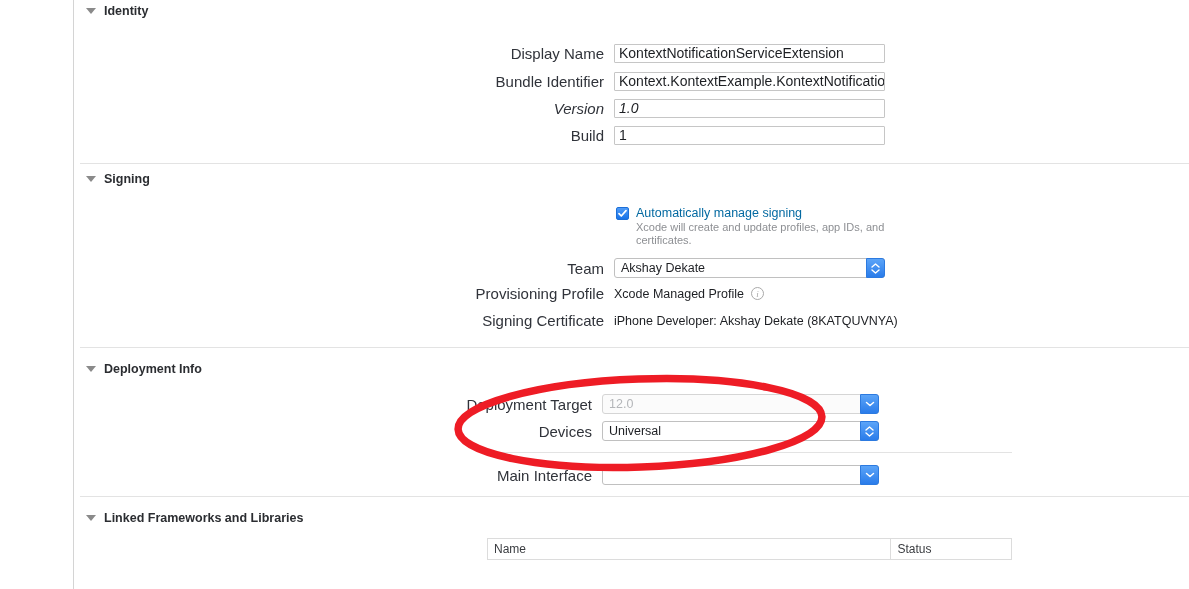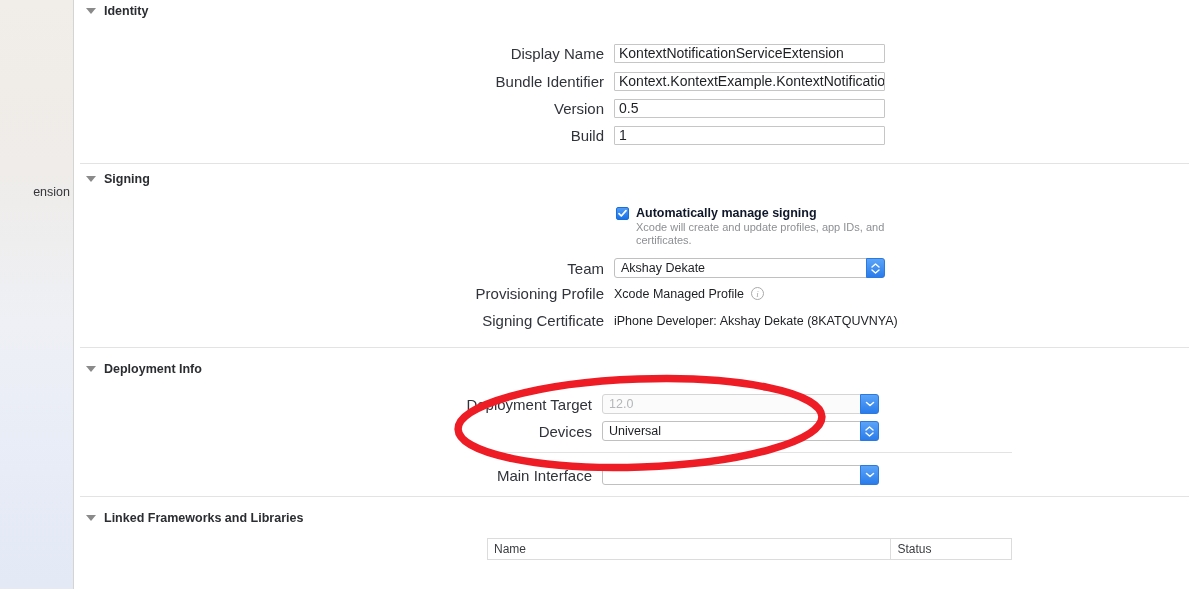--- a/index.html
+++ b/index.html
@@ -151,24 +151,23 @@
     background: linear-gradient(to bottom, #4f9bf7, #1873e8);
     border: 1px solid #1c6fd8;
     box-sizing: border-box;
     position: relative;
     flex: 0 0 auto;
     margin-top: 1px;
   }
   .checkbox svg { position: absolute; left: 1px; top: 1px; }
   .cb-text-main {
     font-size: 12.5px;
-    color: #0f172a;
+    color: #0369a1;
     white-space: nowrap;
     line-height: 15px;
-    font-weight: bold;
   }
   .cb-text-sub {
     font-size: 11px;
     color: #8d8f93;
     line-height: 13px;
     width: 262px;
   }
 
   
   .popup {
@@ -226,45 +225,42 @@
   .annotation {
     position: absolute;
     pointer-events: none;
   }
 </style>
 </head>
 <body>
 
 <div id="screen">
 
-  <div class="sidebar">
-    <div class="nav-item-clipped">ension</div>
-  </div>
   <div class="sidebar-edge"></div>
 
   <div class="pane">
 
     <div class="section-header" style="left:12px; top:4px;">
       <span class="tri"></span>
       <span>Identity</span>
     </div>
 
     <div class="row" style="left:372px; top:44px;">
       <div class="row-label">Display Name</div>
       <div class="textfield">KontextNotificationServiceExtension</div>
     </div>
 
     <div class="row" style="left:372px; top:72px;">
       <div class="row-label">Bundle Identifier</div>
       <div class="textfield">Kontext.KontextExample.KontextNotificationServic</div>
     </div>
 
-    <div class="row" style="left:372px; top:99px;">
+    <div class="row" style="left:372px; top:99px;font-style:italic;">
       <div class="row-label">Version</div>
-      <div class="textfield">0.5</div>
+      <div class="textfield">1.0</div>
     </div>
 
     <div class="row" style="left:372px; top:126px;">
       <div class="row-label">Build</div>
       <div class="textfield">1</div>
     </div>
 
     <div class="divider" style="left:6px; top:163px; width:1109px;"></div>
 
     <div class="section-header" style="left:12px; top:172px;">

